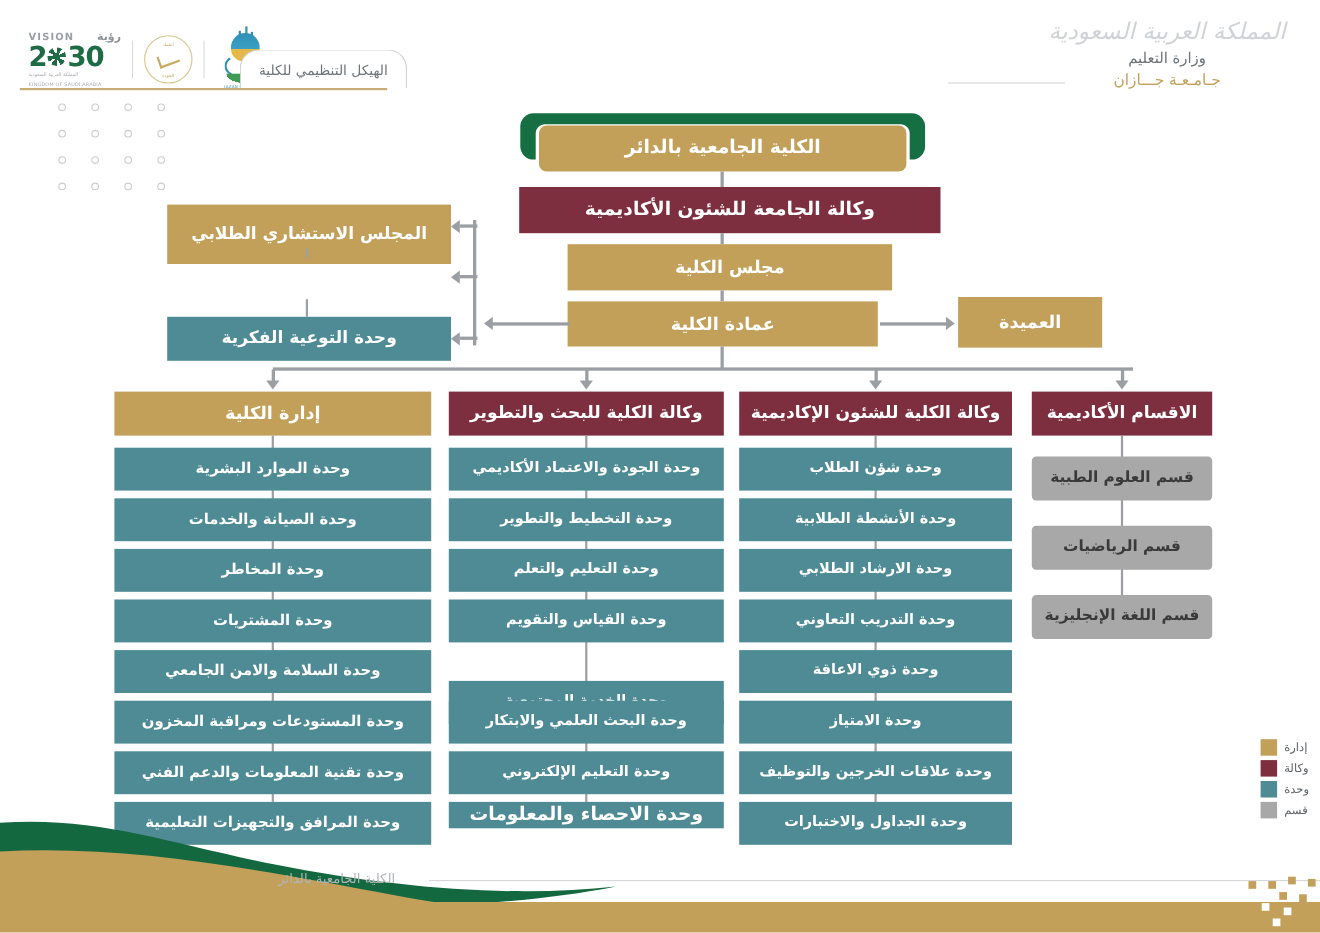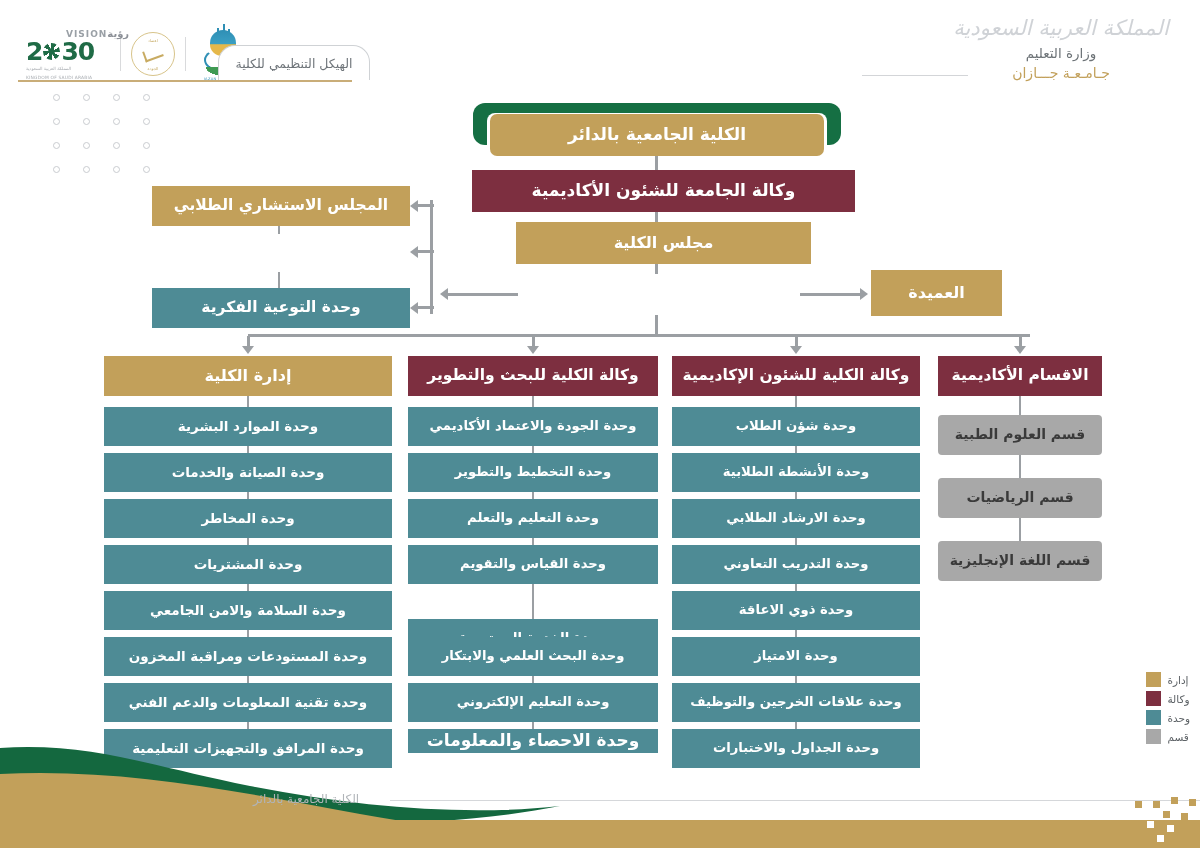--- a/index.html
+++ b/index.html
@@ -9,21 +9,21 @@
     background:#ffffff;
     font-family:"DejaVu Sans","Liberation Sans",sans-serif;
     overflow:hidden;
     position:relative;
   }
   .stage{position:absolute;inset:0;width:1200px;height:848px;}
 
   
   .hdr-left{position:absolute;left:26px;top:28px;display:flex;align-items:center;gap:10px;direction:ltr;}
   .v2030{width:84px;height:52px;position:relative;}
-  .v2030 .v-top{font-size:9px;letter-spacing:1px;color:#9aa0a6;font-weight:bold;display:flex;justify-content:space-between;align-items:center;margin-left:40px;}
+  .v2030 .v-top{font-size:9px;letter-spacing:1px;color:#9aa0a6;font-weight:bold;display:flex;justify-content:space-between;align-items:center;}
   .v2030 .v-top .ar{font-size:10px;color:#8c9097;}
   .v2030 .v-num{font-size:25px;font-weight:bold;color:#1f6b46;letter-spacing:-1px;line-height:1;display:flex;align-items:center;}
   .v2030 .v-knot{width:17px;height:17px;border-radius:50%;background:
       radial-gradient(circle at 50% 50%, #1f6b46 0 26%, transparent 27%),
       conic-gradient(from 0deg,#1f6b46 0 10%,transparent 10% 16.6%,#1f6b46 16.6% 26%,transparent 26% 33%,#1f6b46 33% 43%,transparent 43% 50%,#1f6b46 50% 60%,transparent 60% 66%,#1f6b46 66% 76%,transparent 76% 83%,#1f6b46 83% 93%,transparent 93%);
       margin:0 1px;}
   .v2030 .v-sub{font-size:4.4px;color:#a7abb0;line-height:1.5;margin-top:2px;letter-spacing:.2px;}
   .hdr-div{width:1px;height:34px;background:#d9dadc;}
   .seal{width:42px;height:42px;border-radius:50%;border:1.5px solid #d8c48a;position:relative;background:#fff;}
   .seal:after{content:"";position:absolute;left:50%;top:50%;transform:translate(-50%,-50%) rotate(-20deg);
@@ -167,34 +167,37 @@
   </div>
 
   <i class="ln" style="left:655px;top:212px;width:2.5px;height:10px;"></i>
 
   <div class="bx t-idara" style="left:516px;top:222px;width:295px;height:42px;font-size:16px;">
     <span>مجلس الكلية</span>
   </div>
 
   <i class="ln" style="left:655px;top:264px;width:2.5px;height:10px;"></i>
 
+  <div class="bx t-idara" style="left:516px;top:274px;width:282px;height:41px;font-size:16px;">
+    <span>عمادة الكلية</span>
+  </div>
 
   <i class="ln" style="left:800px;top:293px;width:62px;height:2.5px;"></i>
   <i class="arrow-r" style="left:860px;top:288px;"></i>
   <div class="bx t-idara" style="left:871px;top:270px;width:131px;height:46px;font-size:16px;">
     <span>العميدة</span>
   </div>
 
   <i class="ln" style="left:446px;top:293px;width:72px;height:2.5px;"></i>
   <i class="arrow-l" style="left:440px;top:288px;"></i>
 
   <i class="ln" style="left:430px;top:200px;width:2.5px;height:114px;"></i>
   <i class="ln" style="left:430px;top:200px;width:0px;height:2.5px;"></i>
 
-  <div class="bx t-idara" style="left:152px;top:186px;width:258px;height:40px;font-size:15.5px;">
+  <div class="bx t-idara" style="left:152px;top:186px;width:258px;height:54px;font-size:15.5px;">
     <span>المجلس الاستشاري الطلابي</span>
   </div>
   <i class="ln" style="left:418px;top:204px;width:16px;height:2.5px;"></i>
   <i class="arrow-l" style="left:410px;top:200px;"></i>
 
   <i class="ln" style="left:418px;top:250px;width:16px;height:2.5px;"></i>
   <i class="arrow-l" style="left:410px;top:246px;"></i>
 
   <div class="bx t-wahda" style="left:152px;top:288px;width:258px;height:40px;font-size:15.5px;">
     <span>وحدة التوعية الفكرية</span>

